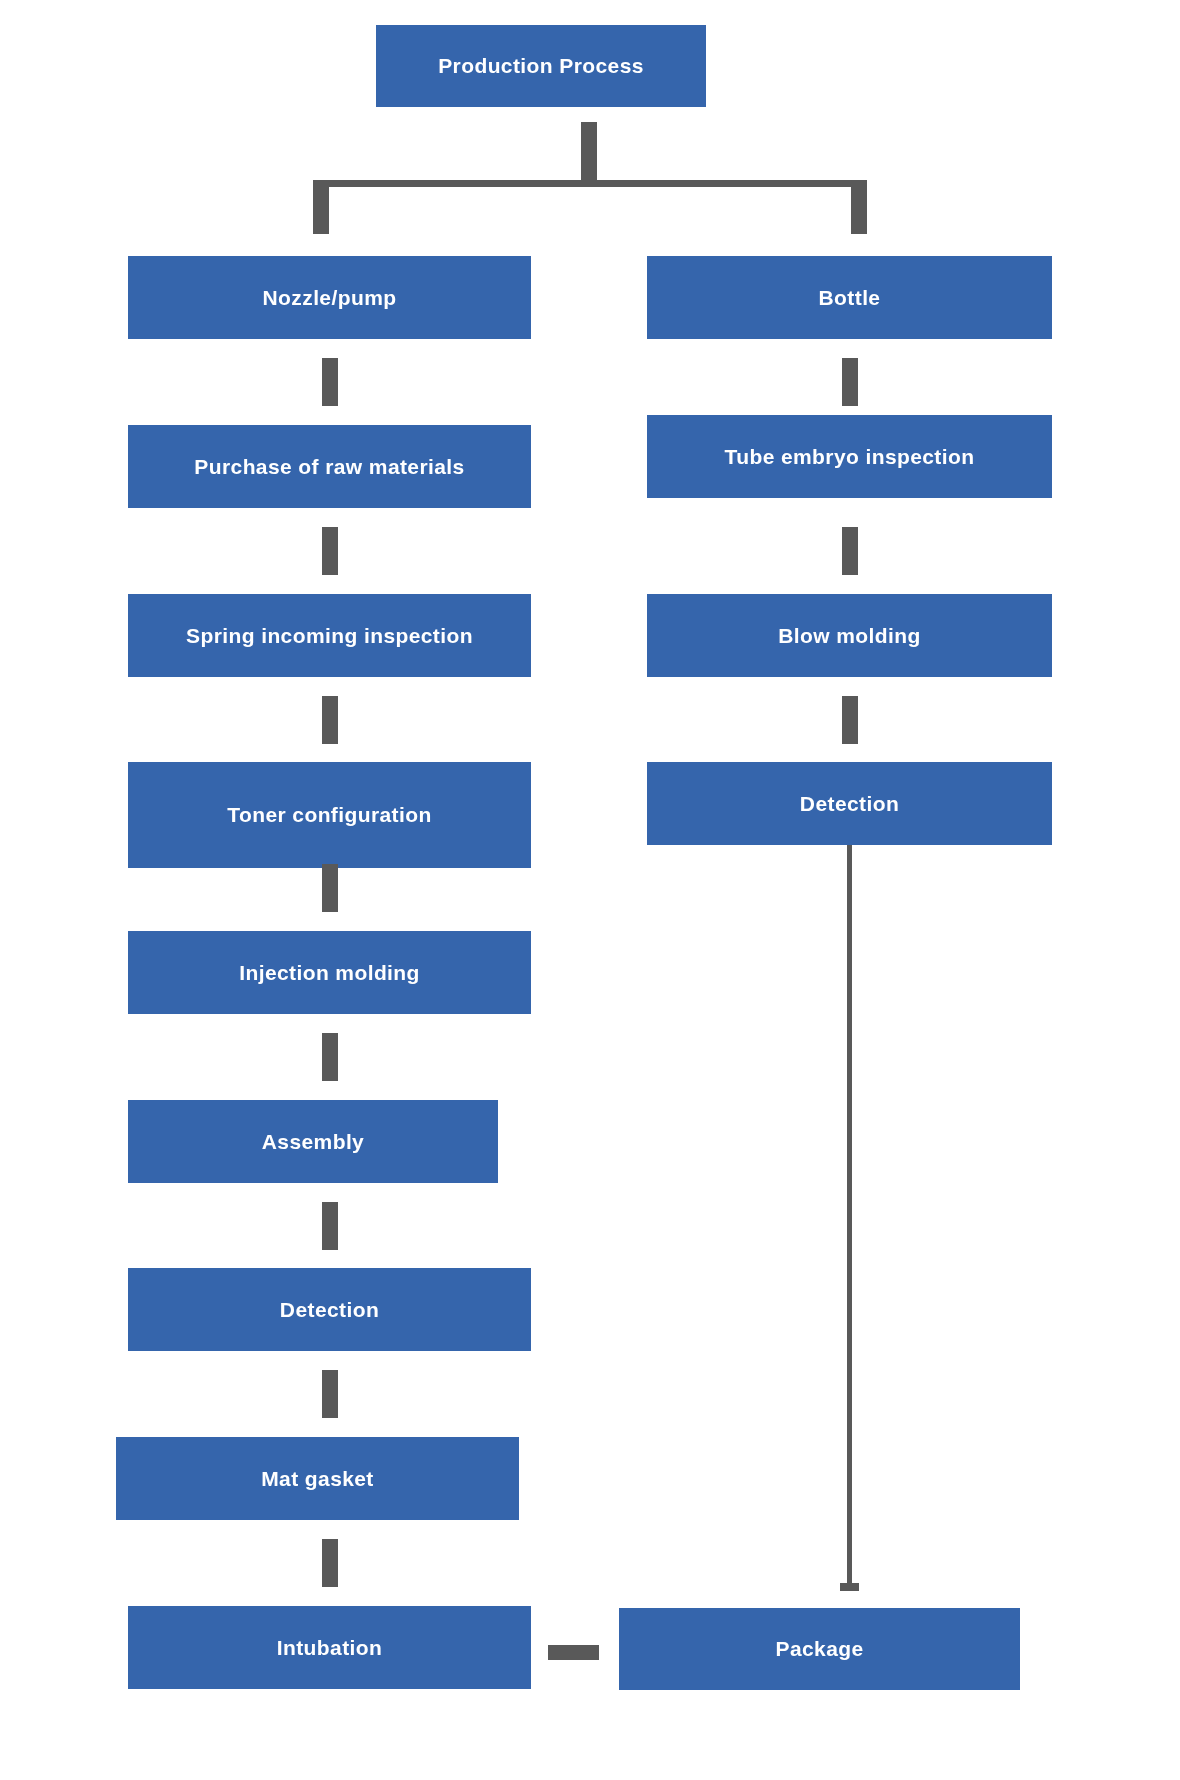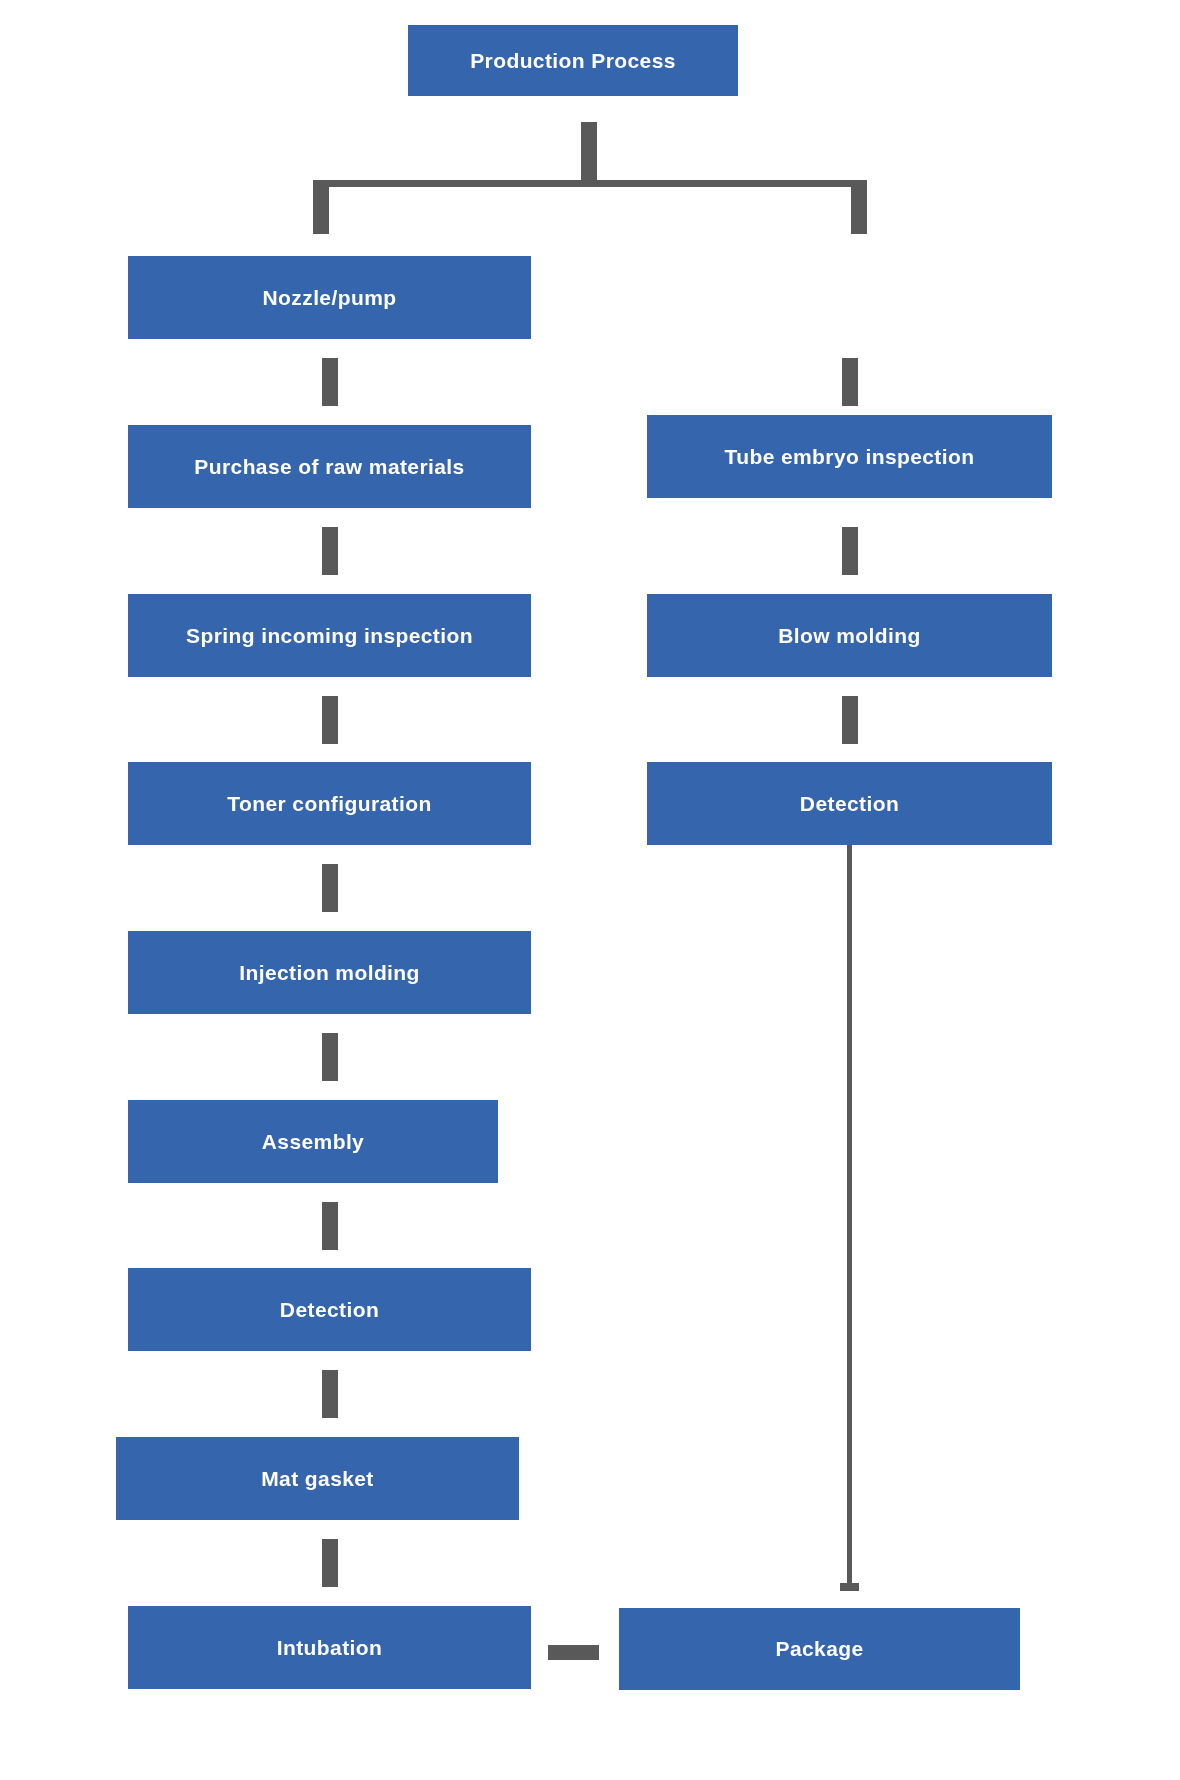--- a/index.html
+++ b/index.html
@@ -33,46 +33,47 @@
   .conn{
     position:absolute;
     background:var(--connector-gray);
   }
 </style>
 </head>
 <body>
 
 <div class="canvas">
 
-  <div class="node" style="left:408px;top:25px;width:330px;height:71px">Production Process</div>
+  <div class="node" style="left:376px;top:25px;width:330px;height:82px">Production Process</div>
 
   <div class="conn" style="left:581px;top:122px;width:16px;height:58px"></div>
   <div class="conn" style="left:313px;top:180px;width:554px;height:7px"></div>
   <div class="conn" style="left:313px;top:180px;width:16px;height:54px"></div>
   <div class="conn" style="left:851px;top:180px;width:16px;height:54px"></div>
 
   <div class="node" style="left:128px;top:256px;width:403px;height:83px">Nozzle/pump</div>
   <div class="node" style="left:128px;top:425px;width:403px;height:83px">Purchase of raw materials</div>
   <div class="node" style="left:128px;top:594px;width:403px;height:83px">Spring incoming inspection</div>
-  <div class="node" style="left:128px;top:762px;width:403px;height:83px">Toner configuration</div>
+  <div class="node" style="left:128px;top:762px;width:403px;height:106px">Toner configuration</div>
   <div class="node" style="left:128px;top:931px;width:403px;height:83px">Injection molding</div>
   <div class="node" style="left:128px;top:1100px;width:370px;height:83px">Assembly</div>
   <div class="node" style="left:128px;top:1268px;width:403px;height:83px">Detection</div>
   <div class="node" style="left:116px;top:1437px;width:403px;height:83px">Mat gasket</div>
   <div class="node" style="left:128px;top:1606px;width:403px;height:83px">Intubation</div>
 
   <div class="conn" style="left:322px;top:358px;width:16px;height:48px"></div>
   <div class="conn" style="left:322px;top:527px;width:16px;height:48px"></div>
   <div class="conn" style="left:322px;top:696px;width:16px;height:48px"></div>
   <div class="conn" style="left:322px;top:864px;width:16px;height:48px"></div>
   <div class="conn" style="left:322px;top:1033px;width:16px;height:48px"></div>
   <div class="conn" style="left:322px;top:1202px;width:16px;height:48px"></div>
   <div class="conn" style="left:322px;top:1370px;width:16px;height:48px"></div>
   <div class="conn" style="left:322px;top:1539px;width:16px;height:48px"></div>
 
+  <div class="node" style="left:647px;top:256px;width:405px;height:83px">Bottle</div>
   <div class="node" style="left:647px;top:415px;width:405px;height:83px">Tube embryo inspection</div>
   <div class="node" style="left:647px;top:594px;width:405px;height:83px">Blow molding</div>
   <div class="node" style="left:647px;top:762px;width:405px;height:83px">Detection</div>
 
   <div class="conn" style="left:842px;top:358px;width:16px;height:48px"></div>
   <div class="conn" style="left:842px;top:527px;width:16px;height:48px"></div>
   <div class="conn" style="left:842px;top:696px;width:16px;height:48px"></div>
 
   <div class="conn" style="left:847px;top:845px;width:5px;height:738px"></div>
   <div class="conn" style="left:840px;top:1583px;width:19px;height:8px"></div>

